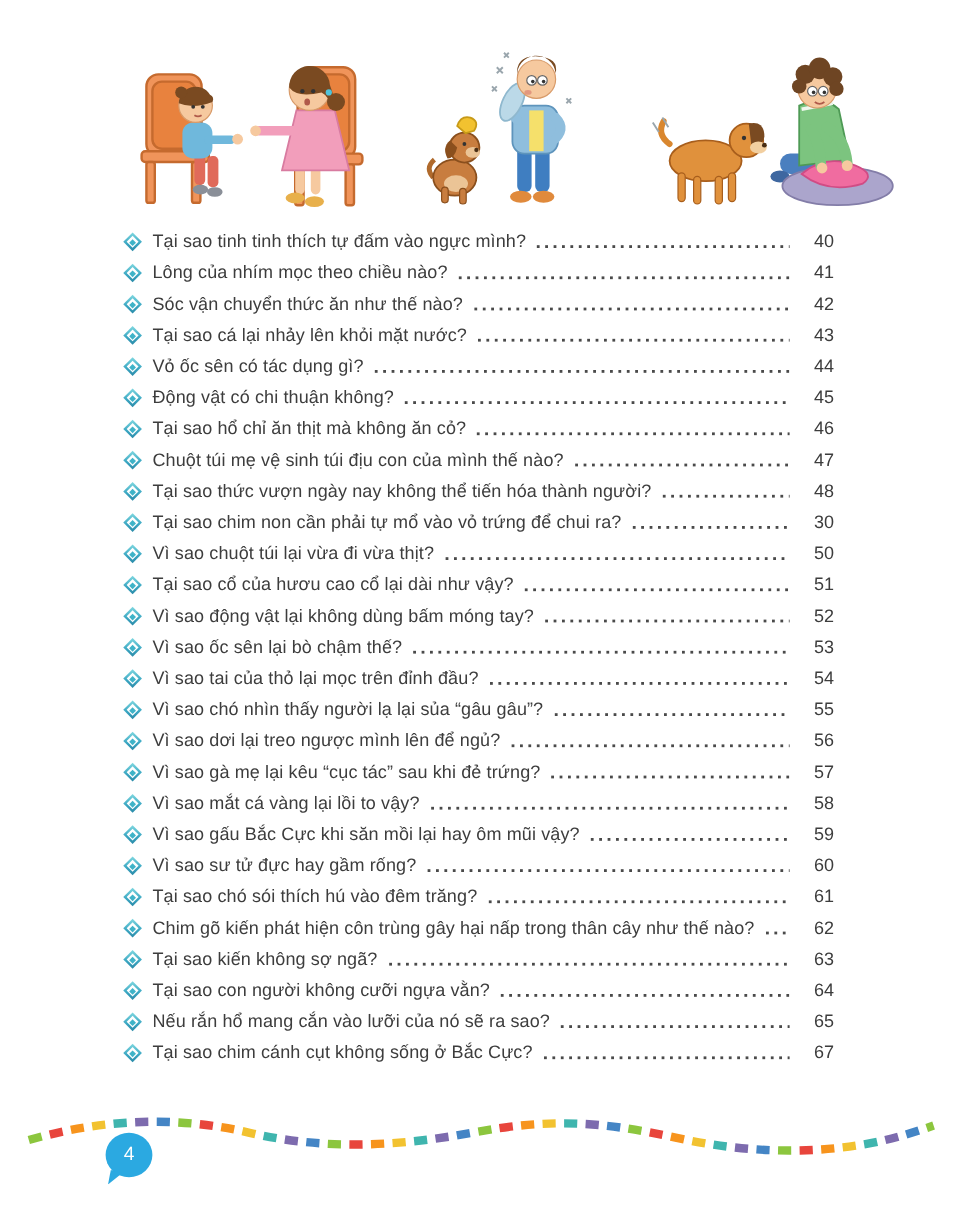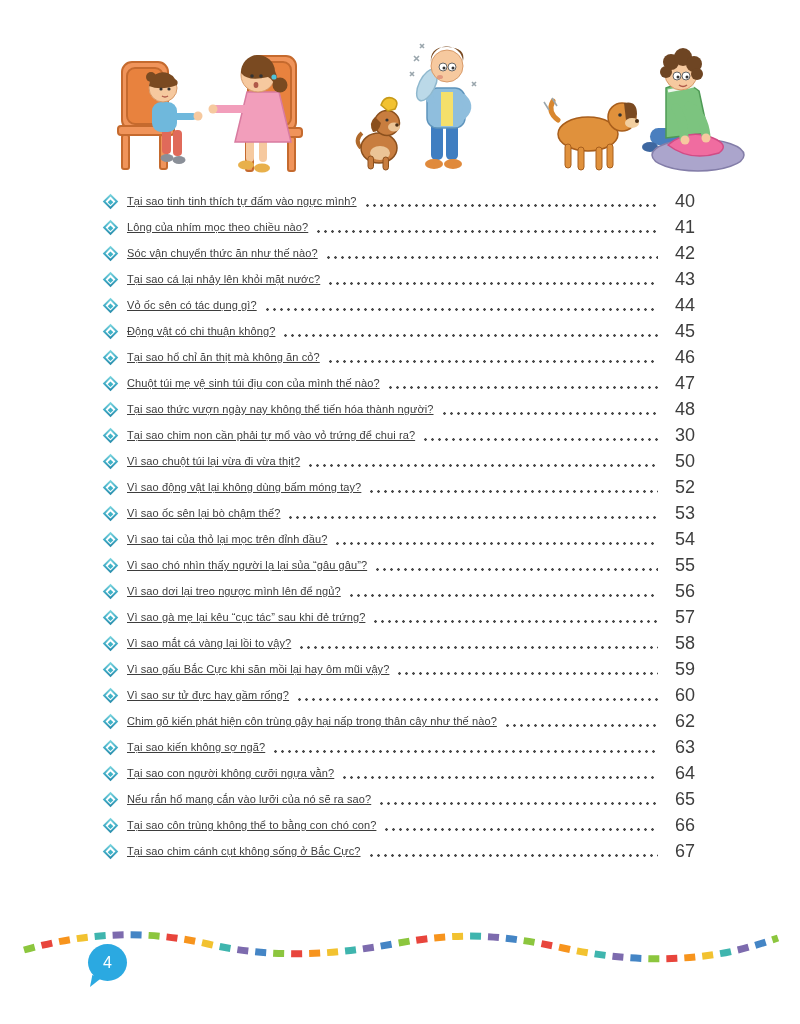--- a/index.html
+++ b/index.html
@@ -17,28 +17,28 @@
   .toc { position:absolute; left:103px; top:188px; width:592px; margin:0; padding:0; list-style:none; }
   .toc li { display:flex; align-items:center; height:26px; }
   .bullet {
     flex:0 0 auto; width:11px; height:11px; margin:0 11px 0 2px;
     transform:rotate(45deg);
     background:linear-gradient(135deg,#7fd8e0 0%,#3aa6c2 60%,#2b8aa8 100%);
     position:relative;
   }
   .bullet::before { content:""; position:absolute; inset:2px; background:#ffffff; }
   .bullet::after  { content:""; position:absolute; inset:3.5px; background:#3fb3c8; }
-  .toc-title { flex:0 0 auto; font-size:11px; color:#3d3d3d; white-space:nowrap; letter-spacing:0.1px;text-decoration:underline; }
+  .toc-title { flex:0 0 auto; font-size:15px; color:#3d3d3d; white-space:nowrap; letter-spacing:0.1px; }
   .leader {
     flex:1 1 auto; align-self:stretch; margin:0 5px 0 7px; min-width:4px;
     background-image:radial-gradient(circle,#4a4a4a 1.15px,transparent 1.5px);
     background-size:7px 7px; background-repeat:repeat-x;
     background-position:left 0 bottom 5px;
   }
-  .toc-page { flex:0 0 32px; text-align:right; font-size:18px; color:#3d3d3d; }
+  .toc-page { flex:0 0 32px; text-align:right; font-size:15px; color:#3d3d3d; }
 
   
   .wave-svg { position:absolute; left:18px; top:926px; }
   .page-bubble {
     position:absolute; left:88px; top:944px; width:39px; height:37px;
     background:#2BA9E1; border-radius:50%;
     display:flex; align-items:center; justify-content:center;
     color:#ffffff; font-size:16px; z-index:2;
   }
   .page-bubble::after {
@@ -246,20 +246,26 @@
         <span class="toc-page">30</span>
       </li>
     <li>
         <span class="bullet"></span>
         <span class="toc-title">Vì sao chuột túi lại vừa đi vừa thịt?</span>
         <span class="leader"></span>
         <span class="toc-page">50</span>
       </li>
     <li>
         <span class="bullet"></span>
+        <span class="toc-title">Tại sao cổ của hươu cao cổ lại dài như vậy?</span>
+        <span class="leader"></span>
+        <span class="toc-page">51</span>
+      </li>
+    <li>
+        <span class="bullet"></span>
         <span class="toc-title">Vì sao động vật lại không dùng bấm móng tay?</span>
         <span class="leader"></span>
         <span class="toc-page">52</span>
       </li>
     <li>
         <span class="bullet"></span>
         <span class="toc-title">Vì sao ốc sên lại bò chậm thế?</span>
         <span class="leader"></span>
         <span class="toc-page">53</span>
       </li>
@@ -300,20 +306,26 @@
         <span class="toc-page">59</span>
       </li>
     <li>
         <span class="bullet"></span>
         <span class="toc-title">Vì sao sư tử đực hay gầm rống?</span>
         <span class="leader"></span>
         <span class="toc-page">60</span>
       </li>
     <li>
         <span class="bullet"></span>
+        <span class="toc-title">Tại sao chó sói thích hú vào đêm trăng?</span>
+        <span class="leader"></span>
+        <span class="toc-page">61</span>
+      </li>
+    <li>
+        <span class="bullet"></span>
         <span class="toc-title">Chim gõ kiến phát hiện côn trùng gây hại nấp trong thân cây như thế nào?</span>
         <span class="leader"></span>
         <span class="toc-page">62</span>
       </li>
     <li>
         <span class="bullet"></span>
         <span class="toc-title">Tại sao kiến không sợ ngã?</span>
         <span class="leader"></span>
         <span class="toc-page">63</span>
       </li>
@@ -321,26 +333,20 @@
         <span class="bullet"></span>
         <span class="toc-title">Tại sao con người không cưỡi ngựa vằn?</span>
         <span class="leader"></span>
         <span class="toc-page">64</span>
       </li>
     <li>
         <span class="bullet"></span>
         <span class="toc-title">Nếu rắn hổ mang cắn vào lưỡi của nó sẽ ra sao?</span>
         <span class="leader"></span>
         <span class="toc-page">65</span>
-      </li>
-    <li>
-        <span class="bullet"></span>
-        <span class="toc-title">Tại sao côn trùng không thể to bằng con chó con?</span>
-        <span class="leader"></span>
-        <span class="toc-page">66</span>
       </li>
     <li>
         <span class="bullet"></span>
         <span class="toc-title">Tại sao chim cánh cụt không sống ở Bắc Cực?</span>
         <span class="leader"></span>
         <span class="toc-page">67</span>
       </li>
   </ul>
 
   <svg class="wave-svg" width="764" height="60" viewBox="0 0 764 60">

